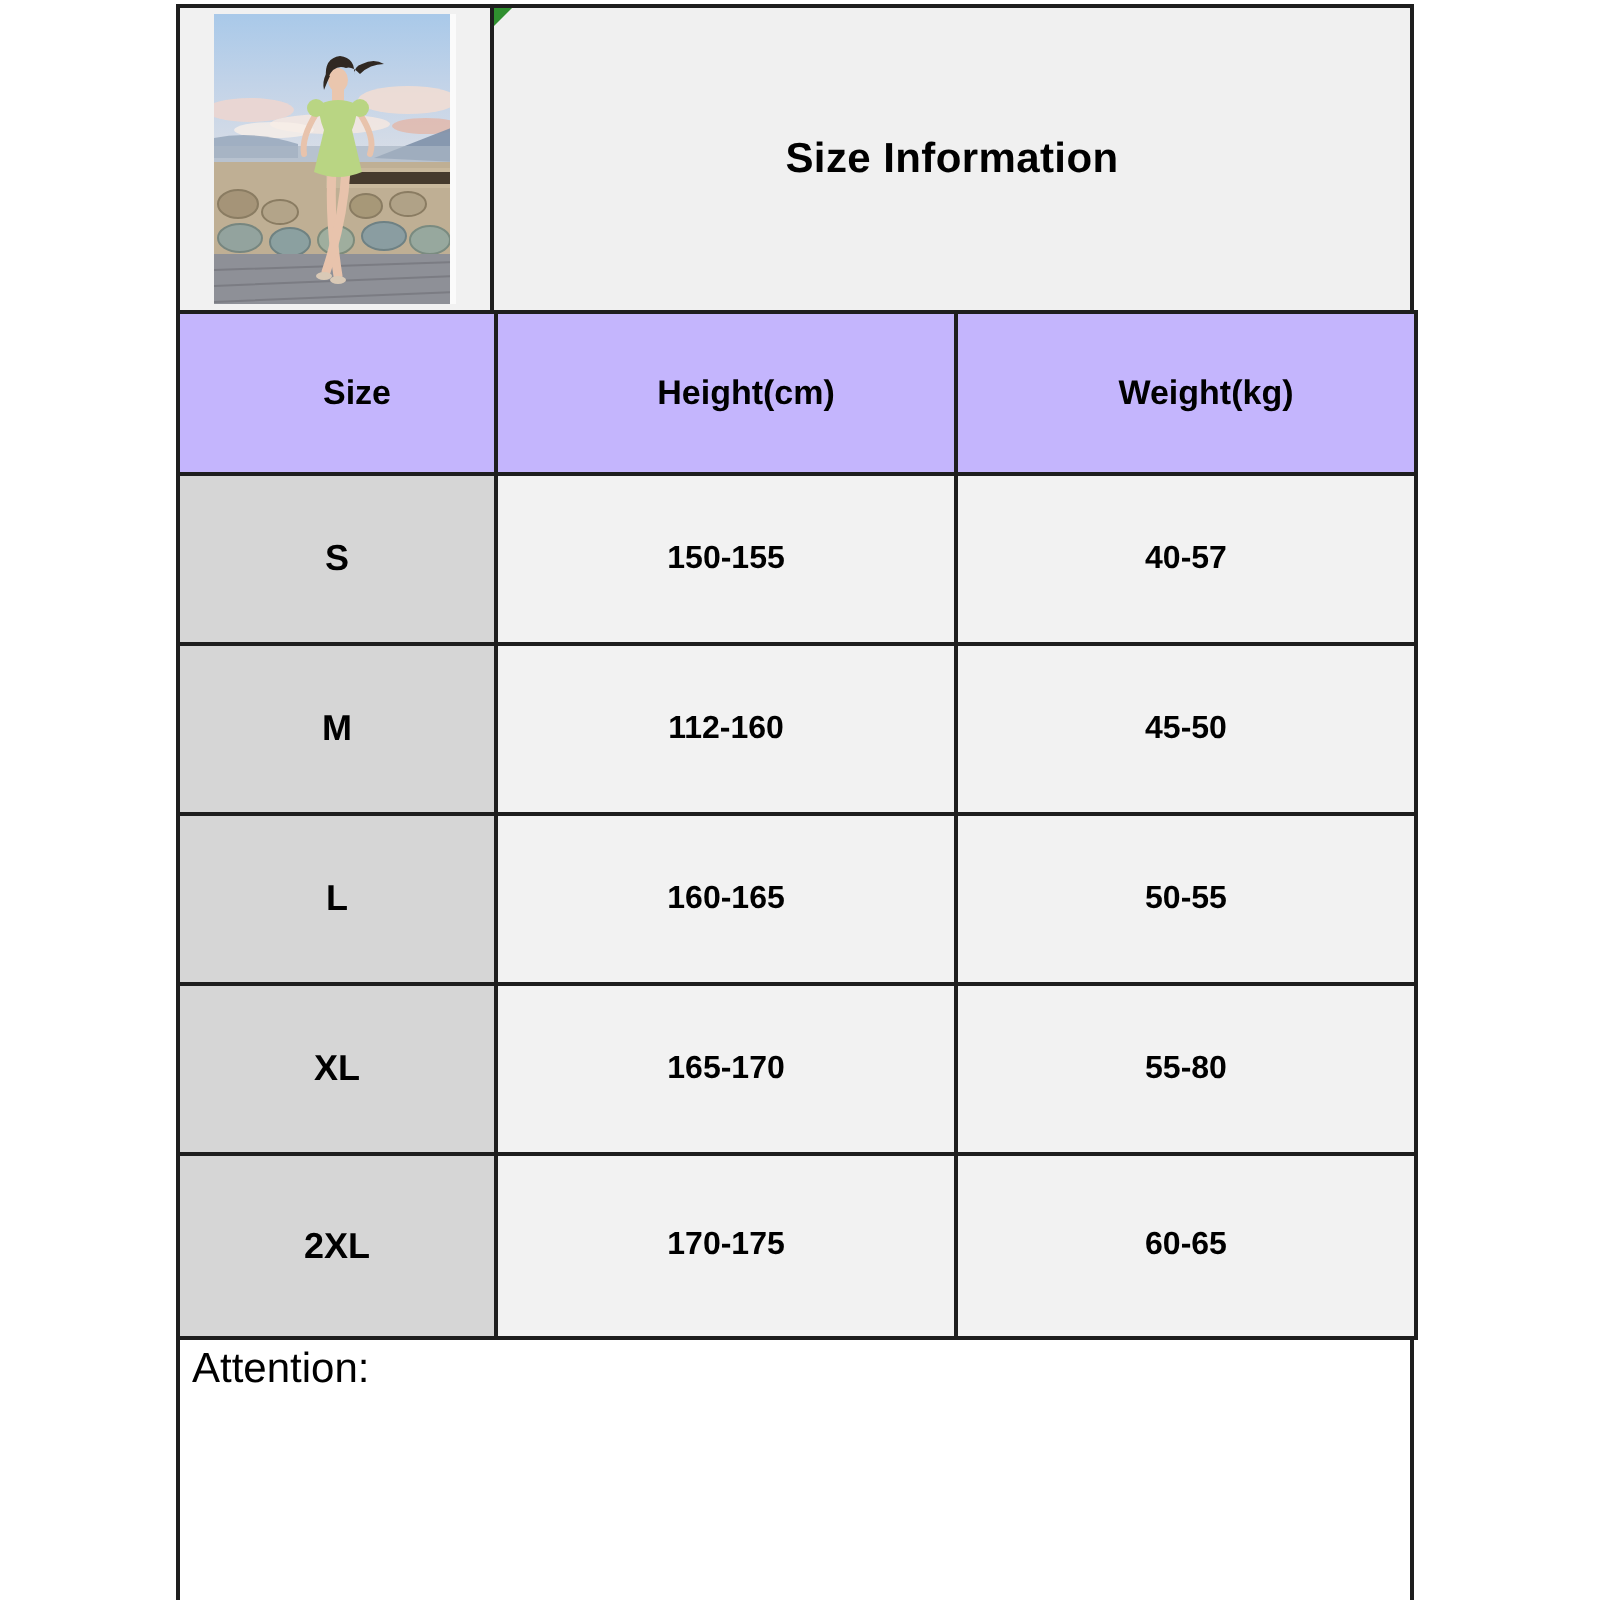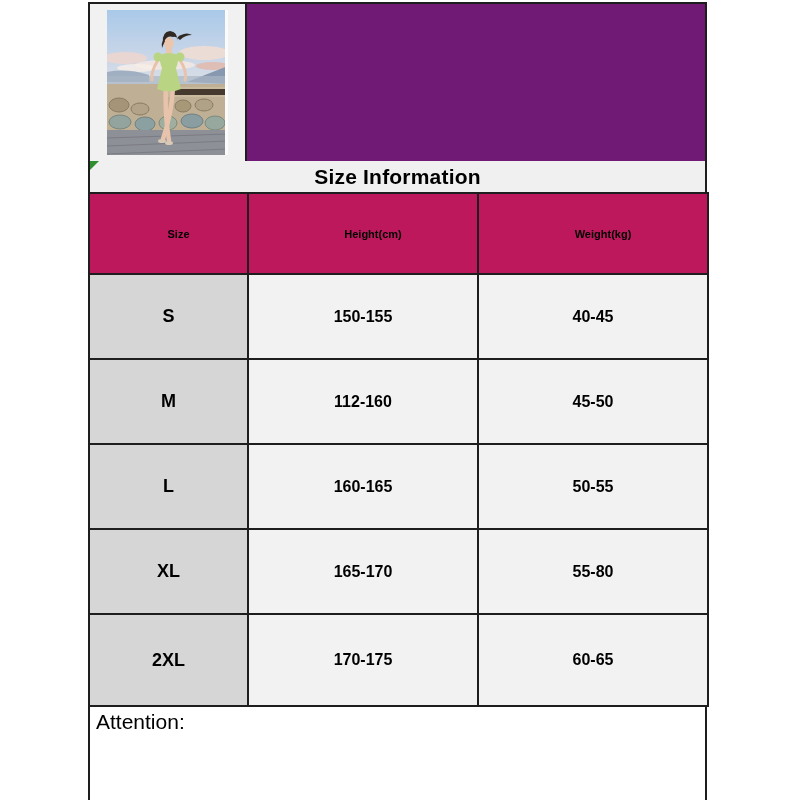--- a/index.html
+++ b/index.html
@@ -19,25 +19,24 @@
   .sheet {
     position: absolute;
     left: 88px;
     top: 2px;
     width: 619px;
   }
 
   
   .top-section {
     display: flex;
-    height: 192px;
+    height: 155px;
     border: 2px solid #1e1e1e;
     box-sizing: border-box;
-    background: #701a75;
-    flex-direction: column;
+    background: #84cc16;
   }
   .photo-cell {
     width: 157px;
     flex: 0 0 157px;
     border-right: 2px solid #1e1e1e;
     box-sizing: border-box;
     background: #f1f1f1;
     display: flex;
     align-items: center;
     justify-content: center;
@@ -78,21 +77,21 @@
     border: 2px solid #1e1e1e;
     text-align: center;
     vertical-align: middle;
     padding: 0;
   }
   col.c-size   { width: 159px; }
   col.c-height { width: 230px; }
   col.c-weight { width: 230px; }
 
   tr.header-row { height: 81px; }
-  tr.header-row th { background: #be185d; font-weight: bold; font-size: 11px; padding-left: 20px; }
+  tr.header-row th { background: #c4b5fd; font-weight: bold; font-size: 17px; padding-left: 20px; }
   th.size-head { font-size: 28px; }
 
   tbody tr { height: 85px; }
   tbody tr:last-child { height: 92px; }
   tbody td.size-col {
     background: #d6d6d6;
     font-weight: bold;
     font-size: 18px;
   }
   tbody td.val-col {
@@ -204,21 +203,21 @@
         <tr class="header-row">
           <th class="size-head">Size</th>
           <th>Height(cm)</th>
           <th>Weight(kg)</th>
         </tr>
       </thead>
       <tbody>
           <tr>
             <td class="size-col">S</td>
             <td class="val-col">150-155</td>
-            <td class="val-col">40-45</td>
+            <td class="val-col">40-57</td>
           </tr>
           <tr>
             <td class="size-col">M</td>
             <td class="val-col">112-160</td>
             <td class="val-col">45-50</td>
           </tr>
           <tr>
             <td class="size-col">L</td>
             <td class="val-col">160-165</td>
             <td class="val-col">50-55</td>

